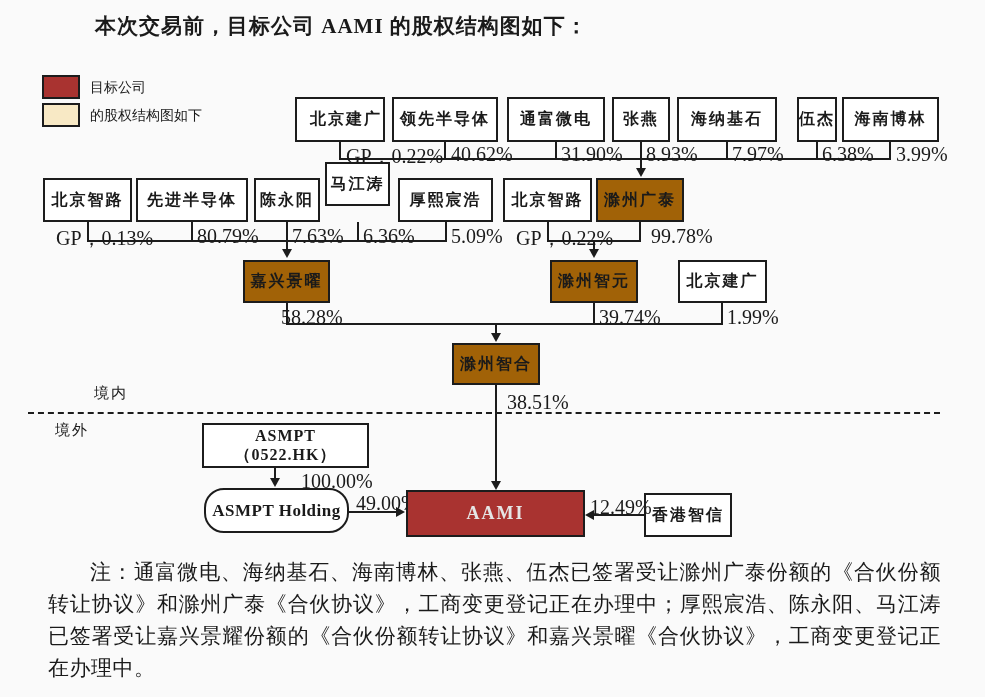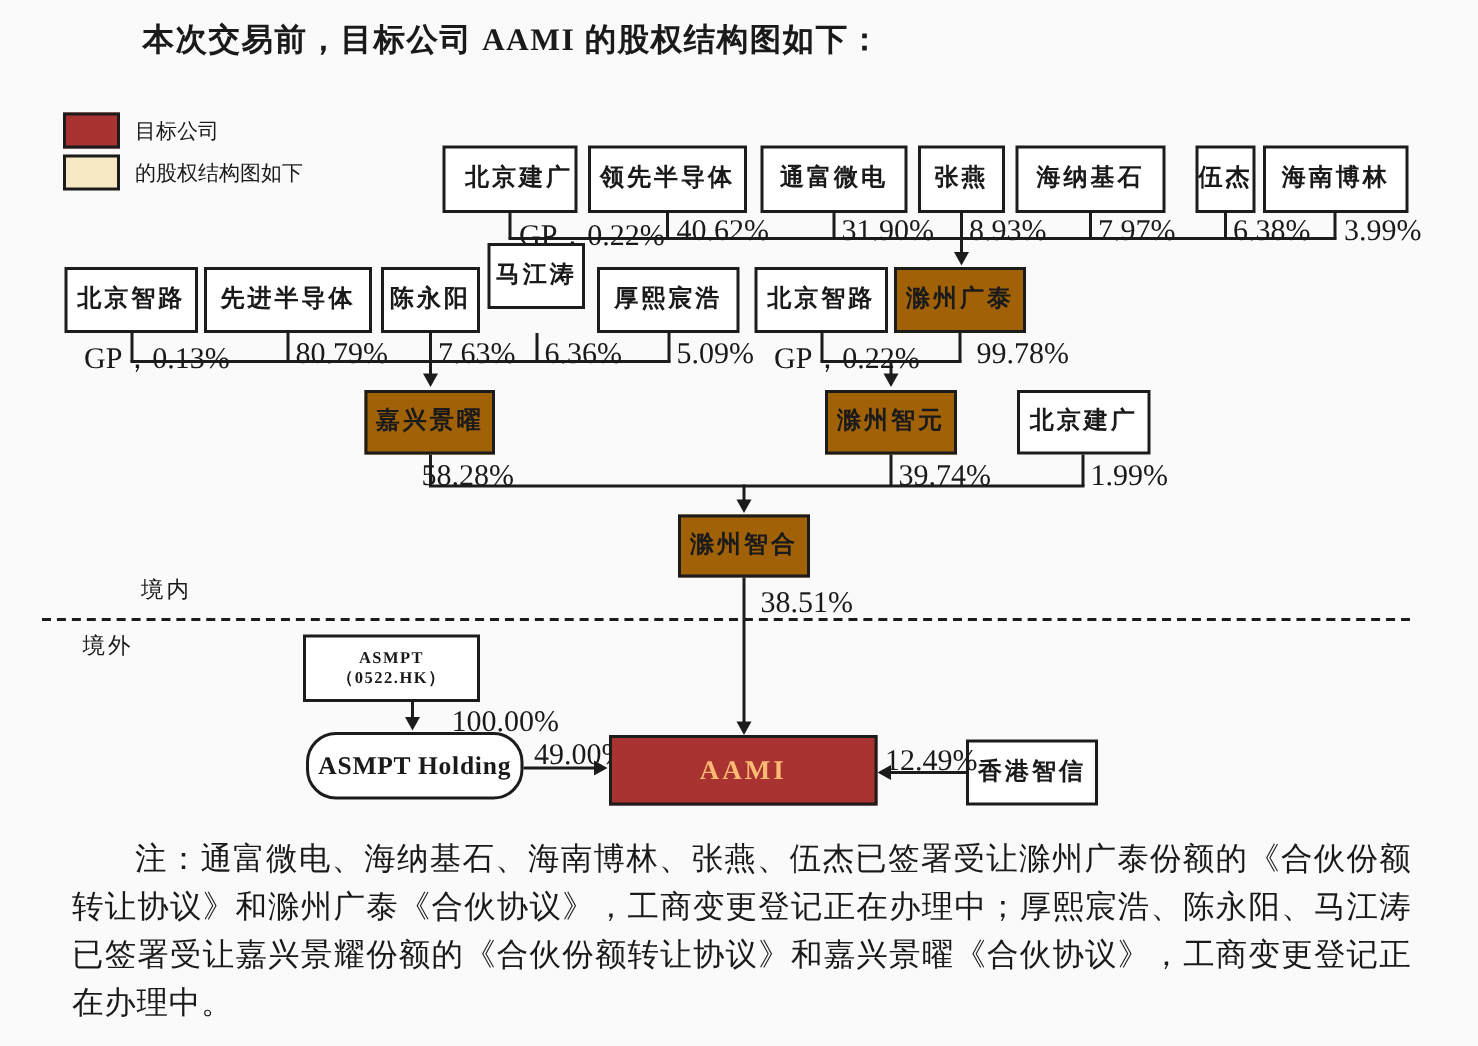--- a/index.html
+++ b/index.html
@@ -12,21 +12,21 @@
     letter-spacing:1px;white-space:nowrap;
   }
   .swatch{position:absolute;width:38px;height:24px;border:2px solid #1c1c1c;box-sizing:border-box;}
   .legend-label{position:absolute;font-size:14px;white-space:nowrap;}
   .box{
     position:absolute;box-sizing:border-box;border:2px solid #1c1c1c;background:#fff;
     display:flex;align-items:center;justify-content:center;text-align:center;
     font-size:16px;font-weight:600;letter-spacing:2px;line-height:1.15;
   }
   .beige{background:#a16207;}
-  .red{background:#A93330;color:#fdba74;}
+  .red{background:#A93330;color:#e5e5e5;}
   .pct{position:absolute;font-size:20px;white-space:nowrap;}
   .hline{position:absolute;height:2px;background:#1c1c1c;}
   .vline{position:absolute;width:2px;background:#1c1c1c;}
   .dash{position:absolute;border-top:2px dashed #1c1c1c;height:0;}
   .arr-d{position:absolute;width:0;height:0;border-left:5px solid transparent;border-right:5px solid transparent;border-top:9px solid #1c1c1c;}
   .arr-l{position:absolute;width:0;height:0;border-top:5px solid transparent;border-bottom:5px solid transparent;border-right:9px solid #1c1c1c;}
   .arr-r{position:absolute;width:0;height:0;border-top:5px solid transparent;border-bottom:5px solid transparent;border-left:9px solid #1c1c1c;}
   .region-label{position:absolute;font-size:15px;letter-spacing:2px;}
   .note{
     position:absolute;left:48px;top:556px;width:893px;font-size:21px;line-height:32px;
@@ -119,21 +119,21 @@
 
 <div class="box beige" style="left:452px;top:343px;width:88px;height:42px;">滁州智合</div>
 <div class="vline" style="left:495px;top:385px;height:97px;"></div>
 <div class="pct" style="left:507px;top:391px;">38.51%</div>
 <div class="arr-d" style="left:491px;top:481px;"></div>
 
 <div class="region-label" style="left:55px;top:384px;margin-left:39px;">境内</div>
 <div class="dash" style="left:28px;top:412px;width:912px;"></div>
 <div class="region-label" style="left:55px;top:421px;">境外</div>
 
-<div class="box en" style="left:202px;top:423px;width:118px;height:45px;font-size:11px;font-weight:700;letter-spacing:1px;flex-direction:column;">
+<div class="box en" style="left:202px;top:423px;width:167px;height:45px;font-size:16px;font-weight:700;letter-spacing:1px;flex-direction:column;">
   <span>ASMPT</span>
   <span>（0522.HK）</span>
 </div>
 <div class="vline" style="left:274px;top:468px;height:11px;"></div>
 <div class="arr-d" style="left:270px;top:478px;"></div>
 <div class="pct" style="left:301px;top:470px;">100.00%</div>
 
 <div class="box en" style="left:204px;top:488px;width:145px;height:45px;font-size:17px;font-weight:700;letter-spacing:0.5px;border-radius:20px;">ASMPT Holding</div>
 <div class="hline" style="left:349px;top:511px;width:48px;"></div>
 <div class="arr-r" style="left:396px;top:507px;"></div>

